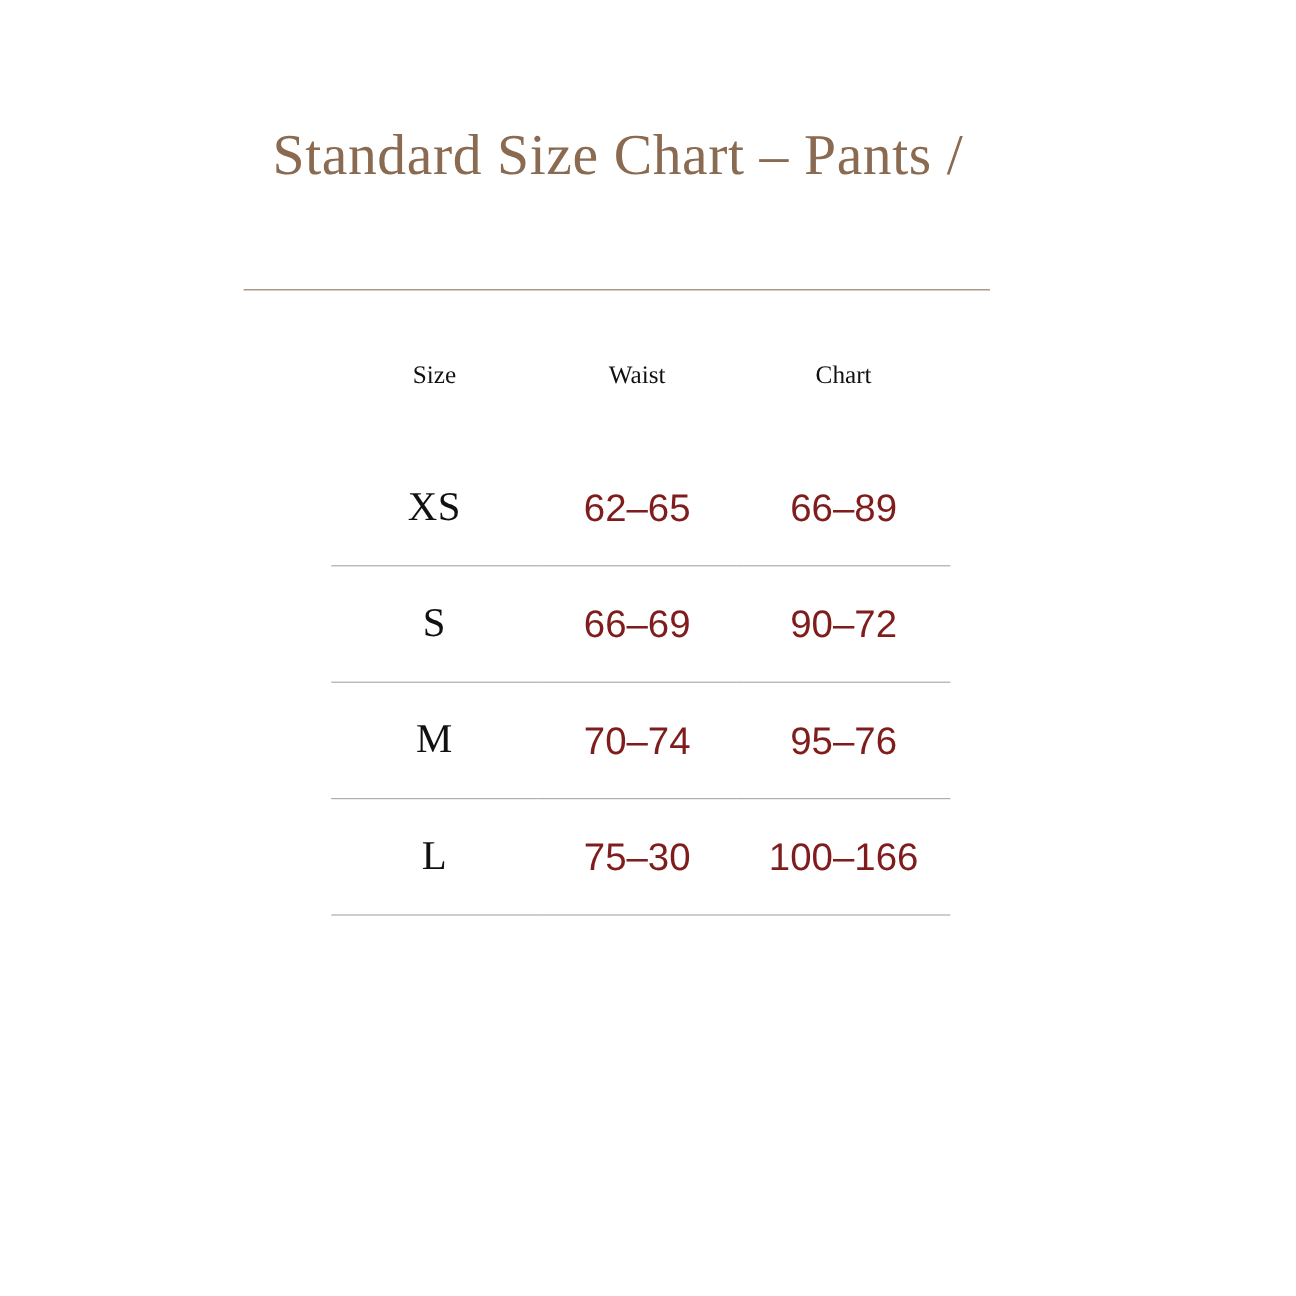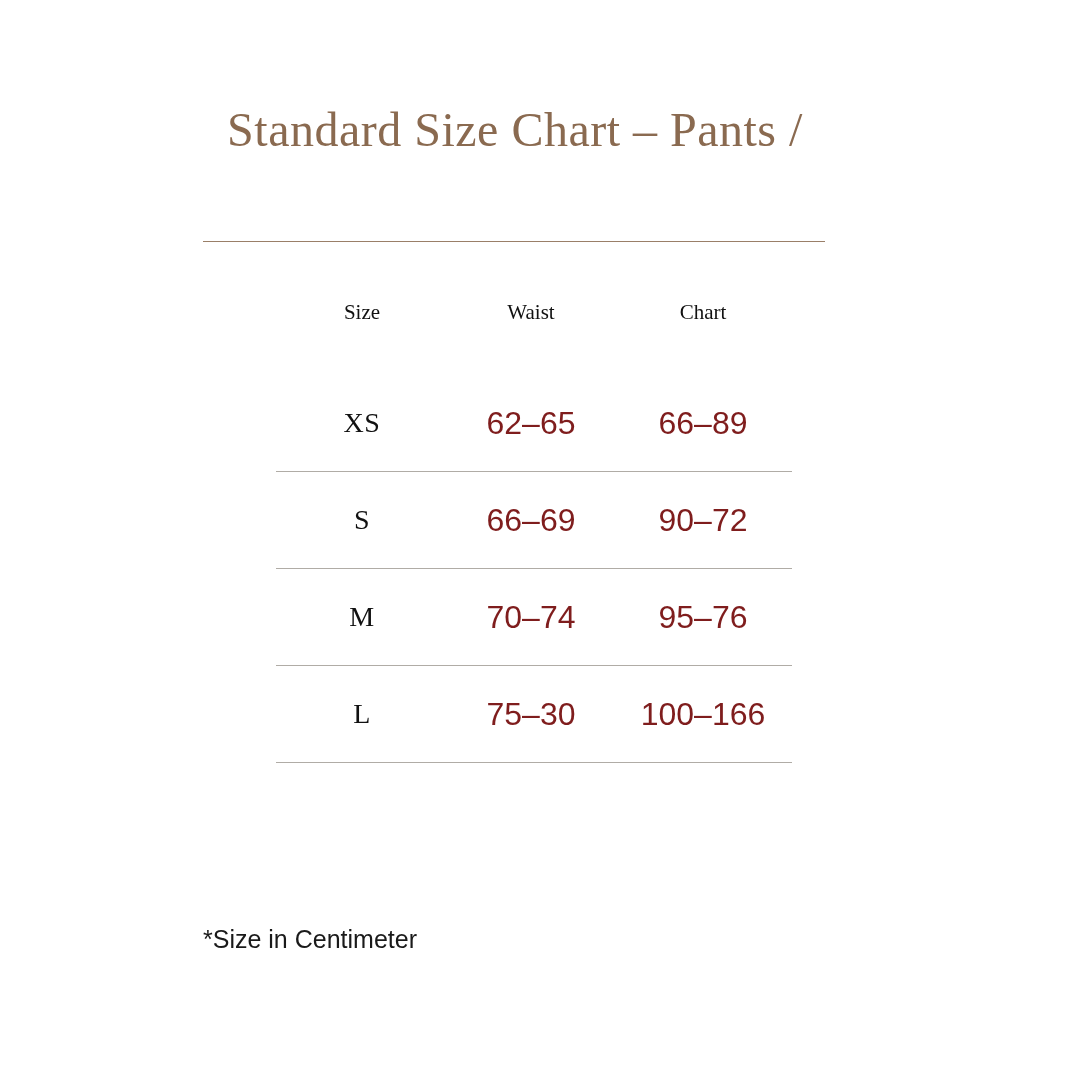--- a/index.html
+++ b/index.html
@@ -73,21 +73,21 @@
     vertical-align: middle;
     border-bottom: 1px solid #b0aca6;
     padding: 0;
   }
   .size-table tbody tr:first-child td {
     padding-top: 34px;
   }
 
   .cell-size {
     font-family: "Liberation Serif", serif;
-    font-size: 28px;
+    font-size: 34px;
     color: #111111;
     letter-spacing: 0.5px;
   }
   .cell-meas {
     font-family: "Liberation Sans", sans-serif;
     font-size: 32px;
     color: #7f1d1d;
   }
 
   
@@ -141,15 +141,14 @@
         <td class="cell-meas">95–76</td>
       </tr>
       <tr>
         <td class="cell-size">L</td>
         <td class="cell-meas">75–30</td>
         <td class="cell-meas">100–166</td>
       </tr>
     </tbody>
   </table>
 
-  <div class="footnote">*Size in Centimeter</div>
 
 </div>
 
 </body></html>

